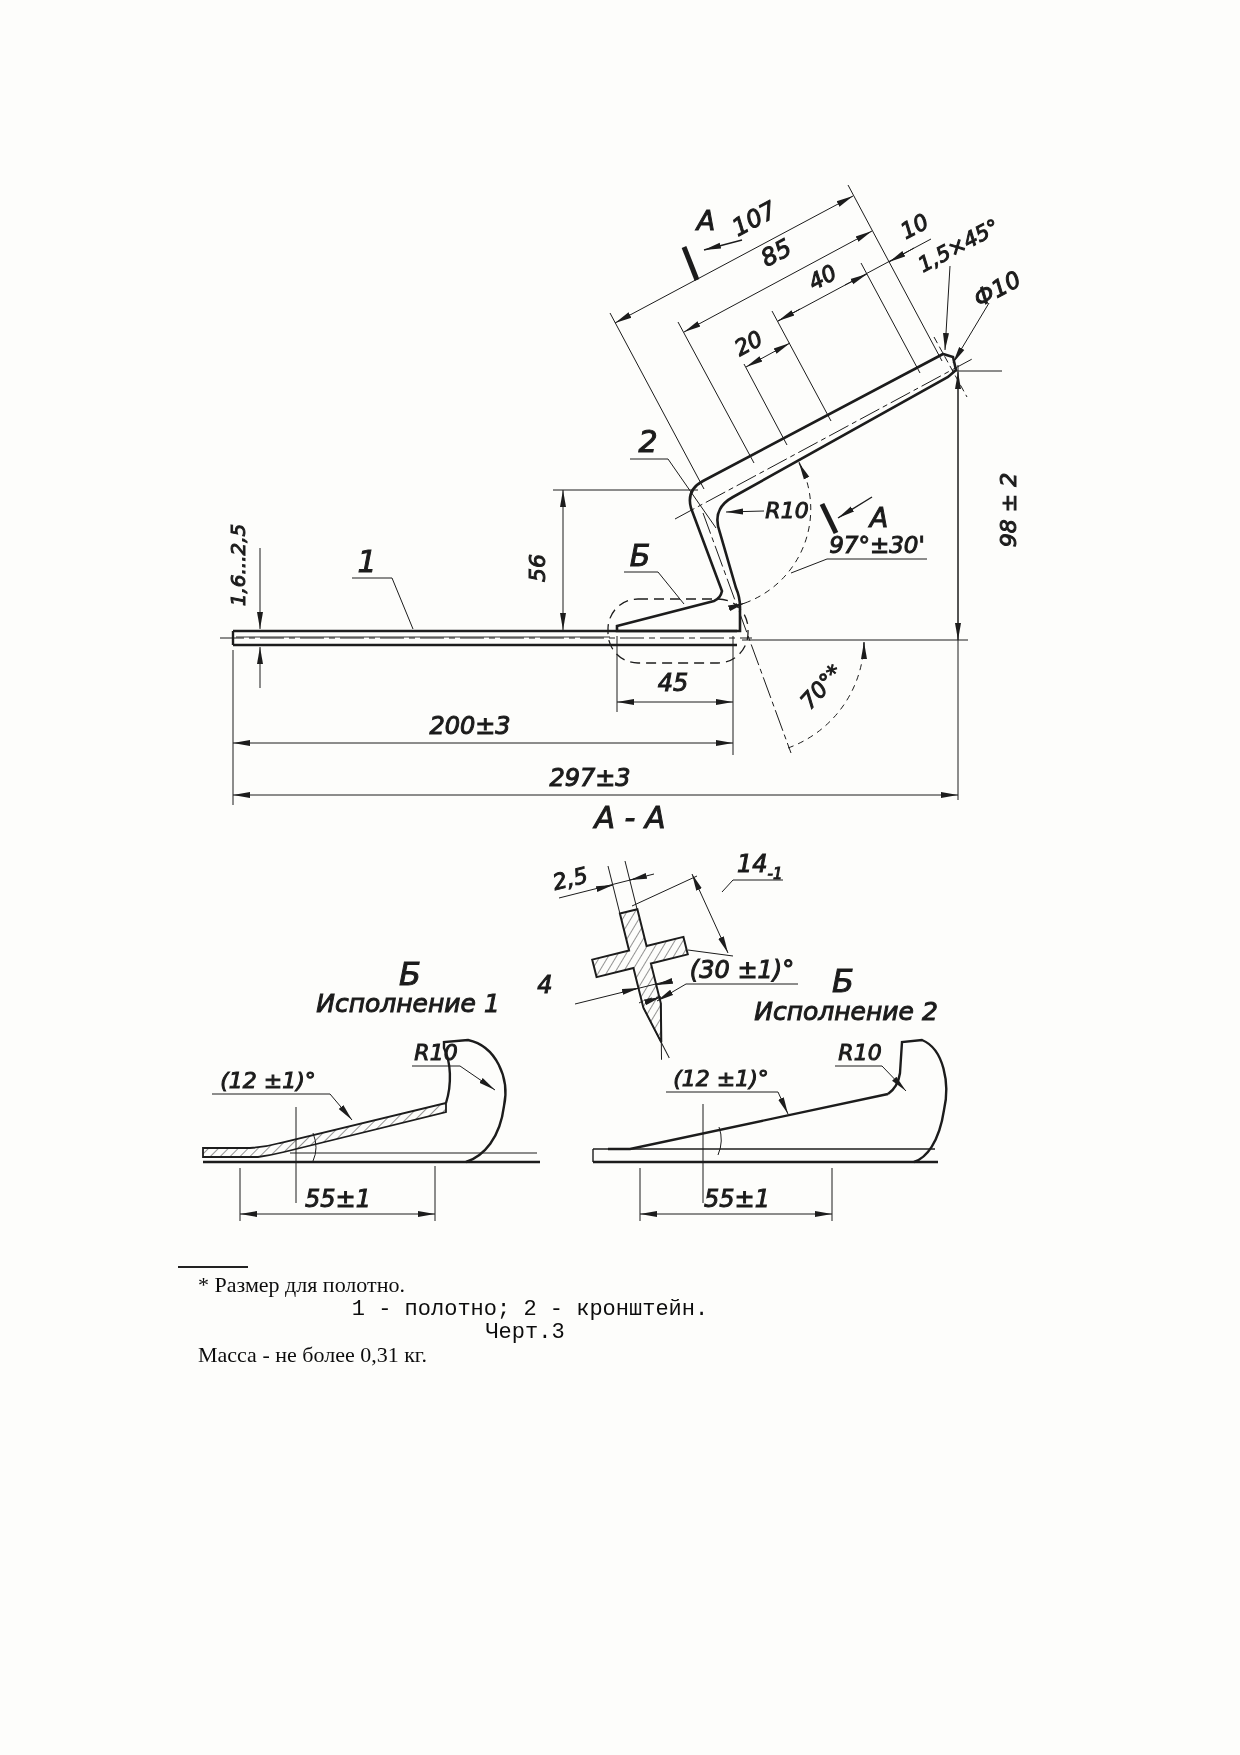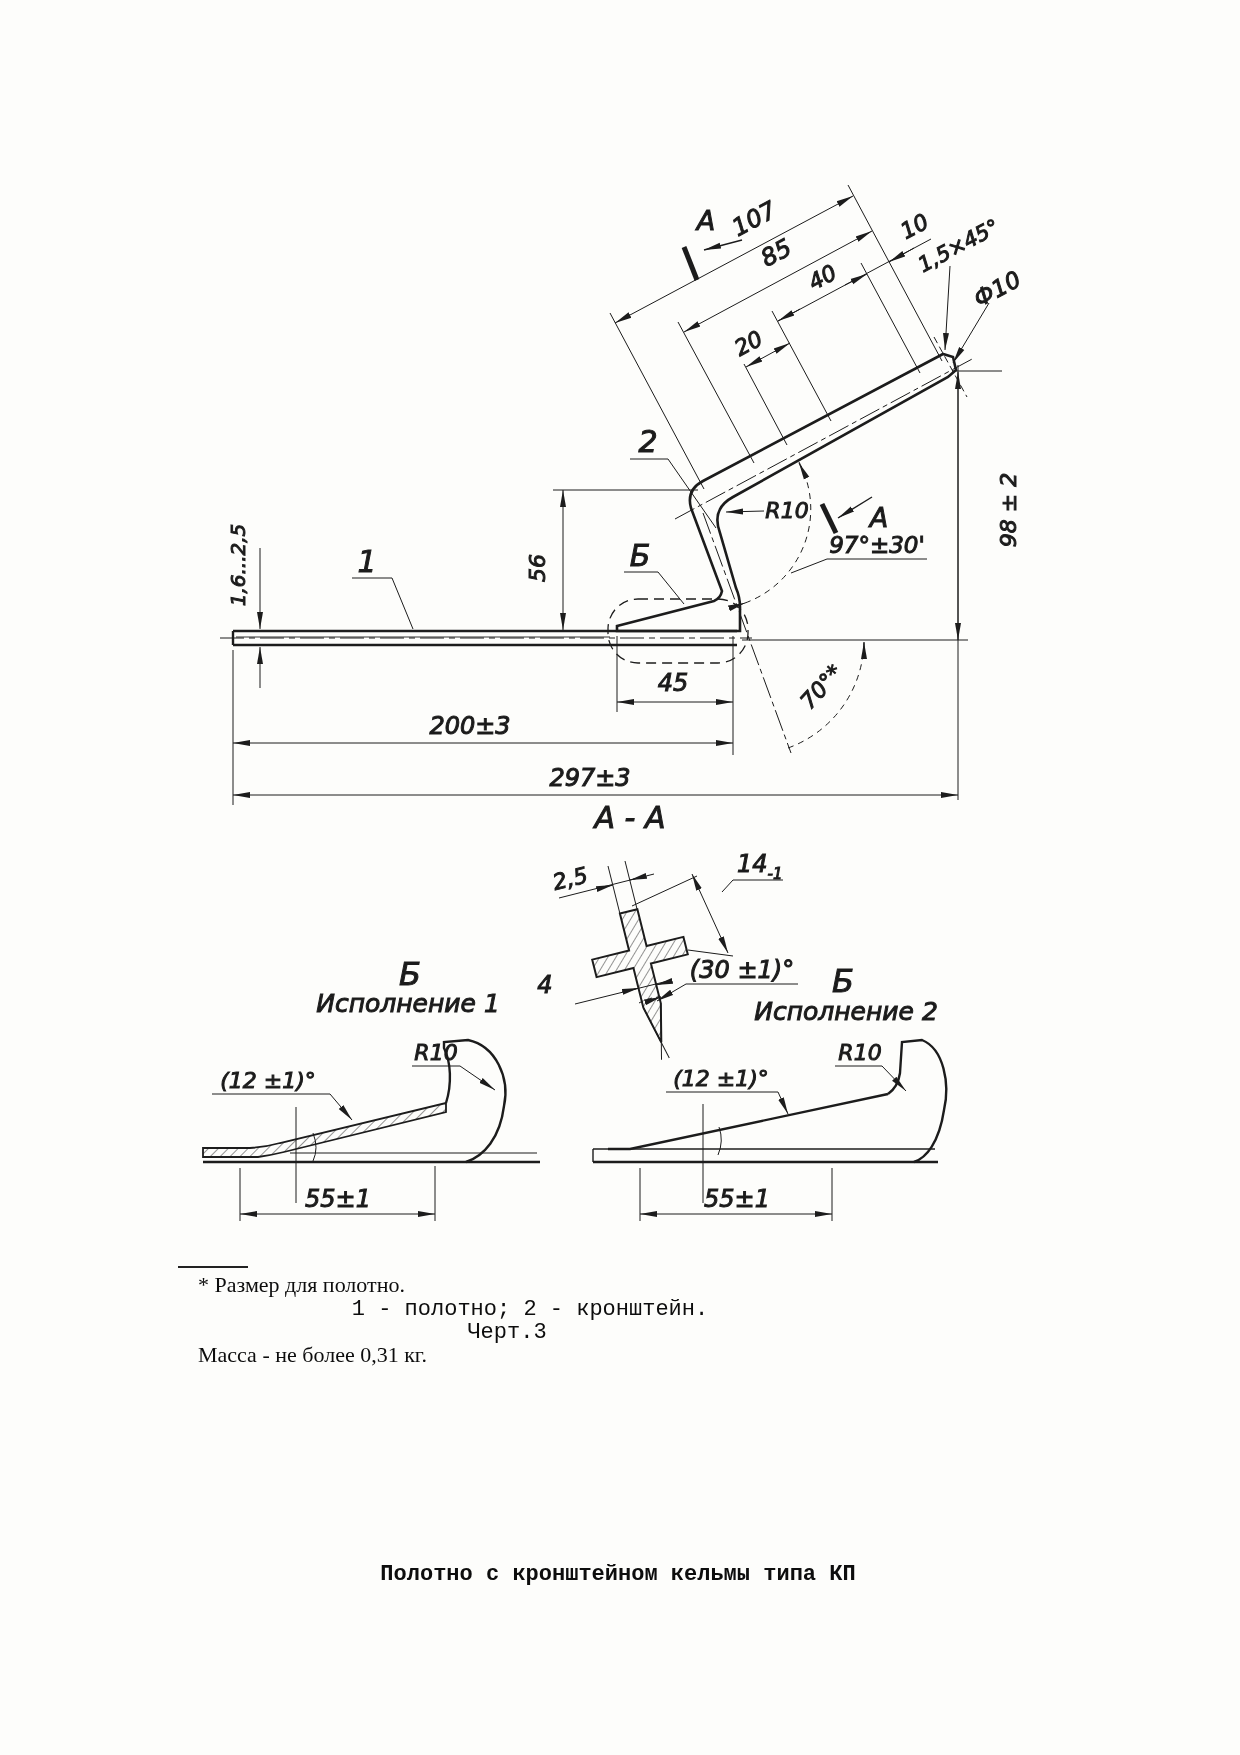--- a/index.html
+++ b/index.html
@@ -224,16 +224,15 @@
     <path d="M640,1168 L640,1221" stroke-width="1"></path>
     <path d="M832,1168 L832,1221" stroke-width="1"></path>
     <path d="M640,1214 L832,1214" stroke-width="1" marker-start="url(#ah)" marker-end="url(#ah)"></path>
     <text x="737" y="1207" font-size="24" text-anchor="middle">55±1</text>
   </g>
 </svg>
 
   <div class="rule" style="left:178px;top:1266px;"></div>
   <div class="note" style="left:198px;top:1272px;">* Размер для полотно.</div>
   <div class="note centered" style="left:530px;top:1297px;">1 - полотно; 2 - кронштейн.</div>
-  <div class="note centered" style="left:507px;top:1320px;">Черт.3</div>
+  <div class="note centered" style="left:525px;top:1320px;">Черт.3</div>
   <div class="note" style="left:198px;top:1342px;">Масса - не более 0,31 кг.</div>
-  <div class="note centered caption" style="left:618px;top:1562px;">Полотно с кронштейном кельмы типа КП</div>
 </div>
 
 </body></html>

